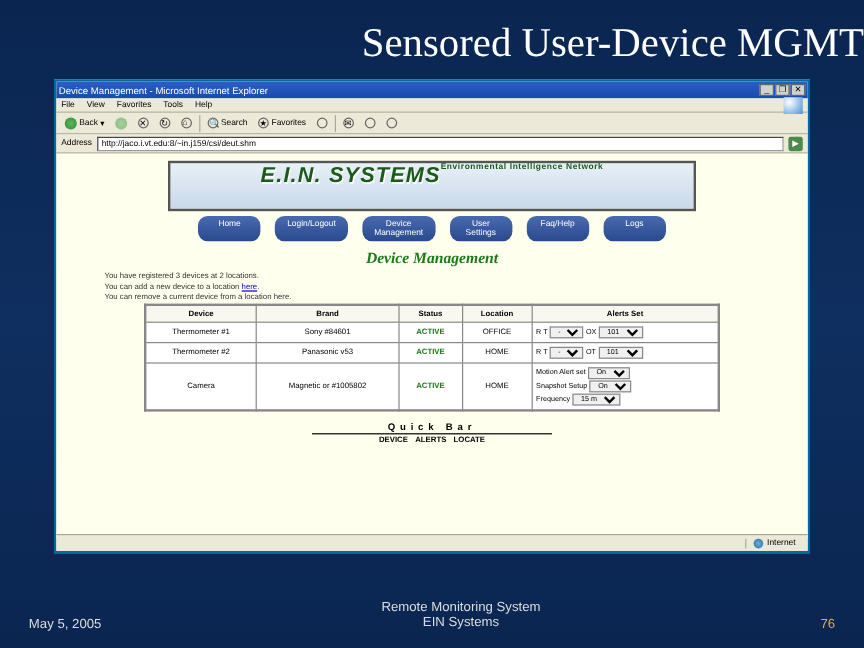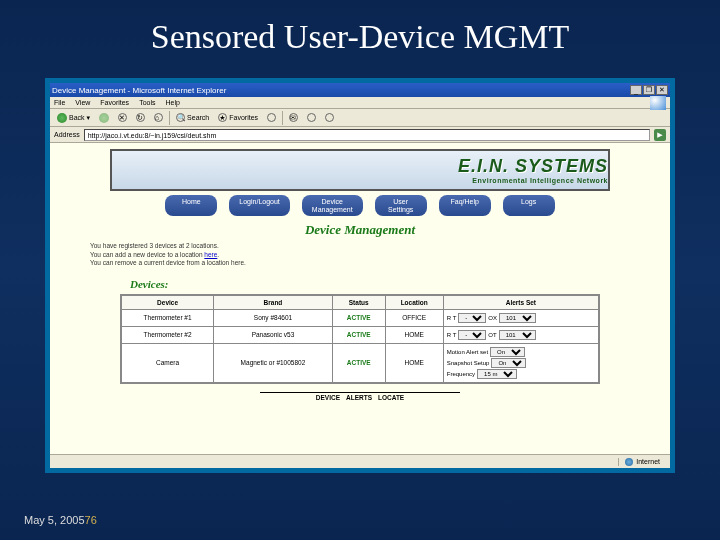--- a/index.html
+++ b/index.html
@@ -6,30 +6,30 @@
   body {
     width: 720px; height: 540px;
     background: linear-gradient(180deg, #0a2550 0%, #0f2f60 50%, #0a2550 100%);
     font-family: Georgia, 'Times New Roman', serif;
     overflow: hidden;
     position: relative;
   }
   .slide-title {
     color: #fff;
     font-size: 34px;
-    text-align: center;
+    text-align: right;
     padding: 18px 0 10px;
     font-weight: normal;
   }
   .browser-shot {
-    margin: 12px auto;
+    margin: 0 auto;
     width: 630px;
     height: 395px;
     background: #fff;
-    border: 5px solid #0369a1;
+    border: 2px solid #0369a1;
     font-family: Tahoma, Arial, sans-serif;
     font-size: 8px;
     position: relative;
   }
   .titlebar {
     background: linear-gradient(180deg, #2a5fc8 0%, #1a4aa8 100%);
     color: #fff;
     height: 14px;
     display: flex;
     align-items: center;
@@ -112,27 +112,27 @@
     margin-left: auto;
   }
   .content {
     background: #ffffee;
     height: 320px;
     overflow: hidden;
     position: relative;
   }
   .banner {
     margin: 6px auto 2px;
-    width: 500px;
+    width: 440px;
     height: 42px;
     border: 2px solid #555;
     background: linear-gradient(180deg, #e8f0f8 0%, #c8d8e8 100%);
     display: flex;
-    flex-direction: column;
-    align-items: flex-end;
+    flex-direction: row;
+    align-items: flex-start;
     justify-content: center;
   }
   .banner-t1 {
     color: #1a5a1a;
     font-size: 18px;
     font-weight: bold;
     font-style: italic;
     letter-spacing: 1px;
     text-shadow: 1px 1px 0 #fff;
   }
@@ -346,21 +346,20 @@
     <div class="page-h">Device Management</div>
 
     <div class="intro">
       <div>You have registered 3 devices at 2 locations.</div>
       <div>
         <span>You can add a new device to a location </span><a>here</a><span>.</span>
       </div>
       <div>You can remove a current device from a location here.</div>
     </div>
 
-    <div class="devices-h">Devices:</div>
 
     <table class="dev-table">
       <tbody>
           <tr>
         <th>Device</th>
         <th>Brand</th>
         <th>Status</th>
         <th>Location</th>
         <th>Alerts Set</th>
       </tr>
@@ -409,34 +408,39 @@
           <div class="alerts-row">
             <span>Frequency</span>
             <select class="mini-select"><option>15 m</option></select>
           </div>
         </td>
       </tr>
     </tbody>
       </table>
 
     <div class="qb">
+      <div>Quick Bar</div>
       <div class="qb-line"></div>
       <div class="qb-links">
         <span>DEVICE</span>
         <span>ALERTS</span>
         <span>LOCATE</span>
       </div>
     </div>
   </div>
 
   <div class="statusbar">
     <span class="sp"></span>
     <span class="status-seg">
       <span class="globe"></span>
       <span>Internet</span>
     </span>
   </div>
 </div>
 
 <div class="slide-footer">
   <span>May 5, 2005</span>
+  <span class="sf-center">
+    <span>Remote Monitoring System</span><br>
+    <span>EIN Systems</span>
+  </span>
   <span class="sf-num">76</span>
 </div>
 
 </body></html>

